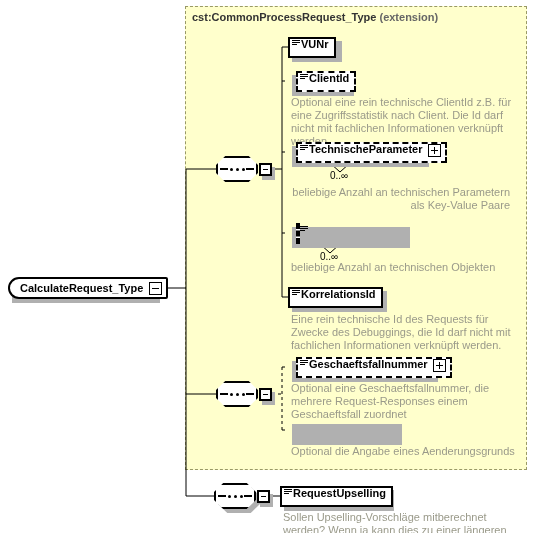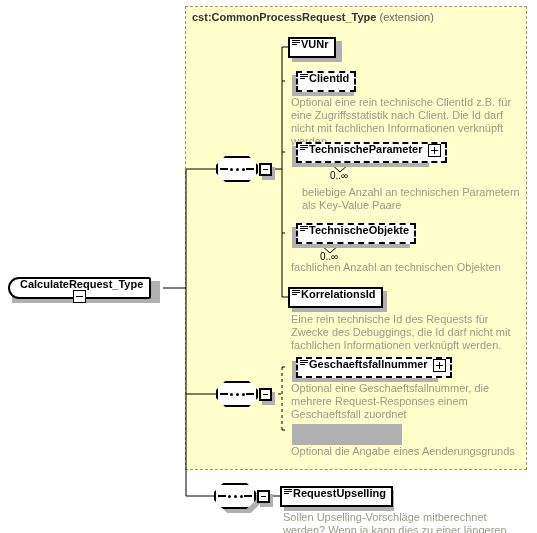--- a/index.html
+++ b/index.html
@@ -34,21 +34,21 @@
   .ext-title {
     position: absolute;
     left: 192px;
     top: 11px;
     font-size: 11px;
     font-weight: bold;
     color: #333333;
     white-space: nowrap;
   }
   .ext-title .ext-kind {
-    font-weight: normal;
+    font-weight: bold;
     color: #666666;
   }
 
   
   .wires {
     position: absolute;
     left: 0; top: 0;
     width: 537px; height: 533px;
     pointer-events: none;
   }
@@ -138,21 +138,20 @@
     position: absolute;
     left: 8px;
     top: 277px;
     height: 22px;
     background: #ffffff;
     border: 2px solid #000000;
     border-radius: 11px 2px 2px 11px;
     display: flex;
     align-items: center;
     box-sizing: border-box;
-    flex-direction: column;
   }
   .root-node .node-label { padding: 0 6px 0 10px; }
 
   .root-shadow {
     position: absolute;
     left: 12px;
     top: 281px;
     width: 148px;
     height: 22px;
     background: #b0b0b0;
@@ -356,33 +355,32 @@
   <div class="node dashed" style="left:288px; top:142px;">
     <span class="el-glyph">
         <i></i>
         <i></i>
         <i></i>
       </span>
     <span class="node-label">TechnischeParameter</span>
     <span class="plus-box"></span>
   </div>
   <div class="card-label" style="left:330px; top:170px;">0..∞</div>
-  <div class="doc" style="left:302px; top:186px; width:228px;">beliebige Anzahl an technischen Parametern als Key-Value Paare</div>
+  <div class="doc" style="left:282px; top:186px; width:228px;text-align:right;">beliebige Anzahl an technischen Parametern als Key-Value Paare</div>
 
   <div class="node-shadow" style="left:292px; top:227px; width:118px; height:21px;"></div>
   <div class="node dashed" style="left:288px; top:223px;">
     <span class="el-glyph">
         <i></i>
         <i></i>
         <i></i>
       </span>
-    <span class="node-label">TechnischeObjekte</span>
   </div>
   <div class="card-label" style="left:320px; top:251px;">0..∞</div>
-  <div class="doc" style="left:291px; top:261px; width:228px;">fachlichen Anzahl an technischen Objekten</div>
+  <div class="doc" style="left:291px; top:261px; width:228px;">beliebige Anzahl an technischen Objekten</div>
 
   <div class="node-shadow" style="left:292px; top:291px; width:95px; height:21px;"></div>
   <div class="node solid" style="left:288px; top:287px;">
     <span class="el-glyph">
         <i></i>
         <i></i>
         <i></i>
       </span>
     <span class="node-label">KorrelationsId</span>
   </div>

